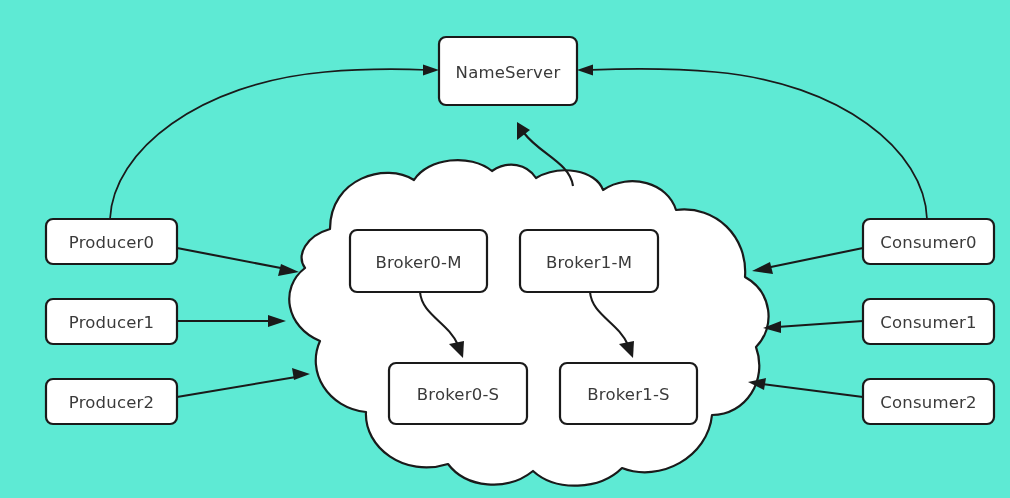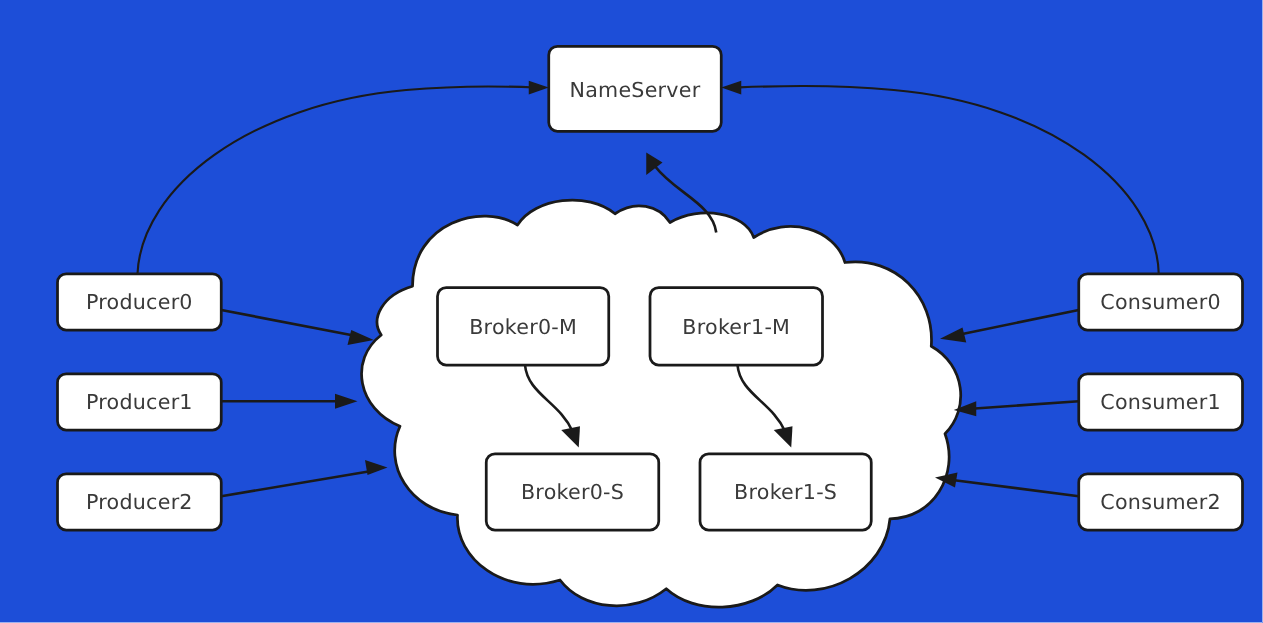--- a/index.html
+++ b/index.html
@@ -7,21 +7,21 @@
     padding: 0;
     background: #ffffff;
   }
   body {
     font-family: "DejaVu Sans", sans-serif;
   }
   #diagram-root {
     position: relative;
     width: 1010px;
     height: 498px;
-    background: #1d4ed8;
+    background: #5eead4;
     overflow: hidden;
   }
   svg.canvas {
     position: absolute;
     top: 0;
     left: 0;
     width: 1010px;
     height: 498px;
   }
   .node-box {

